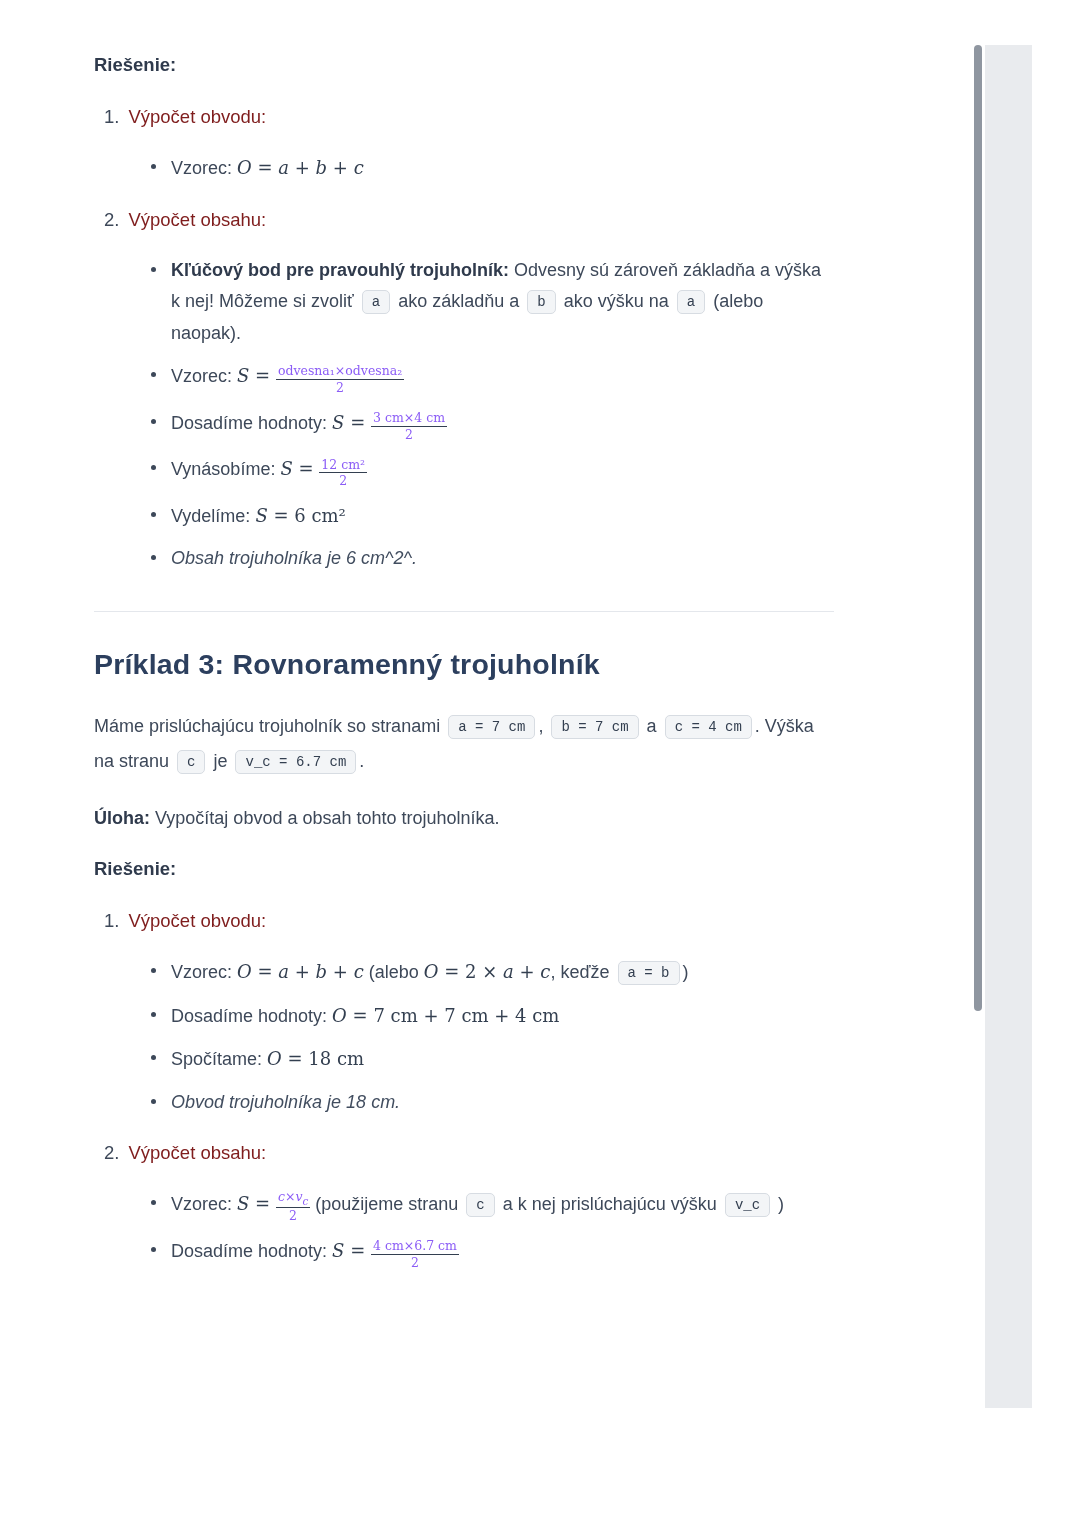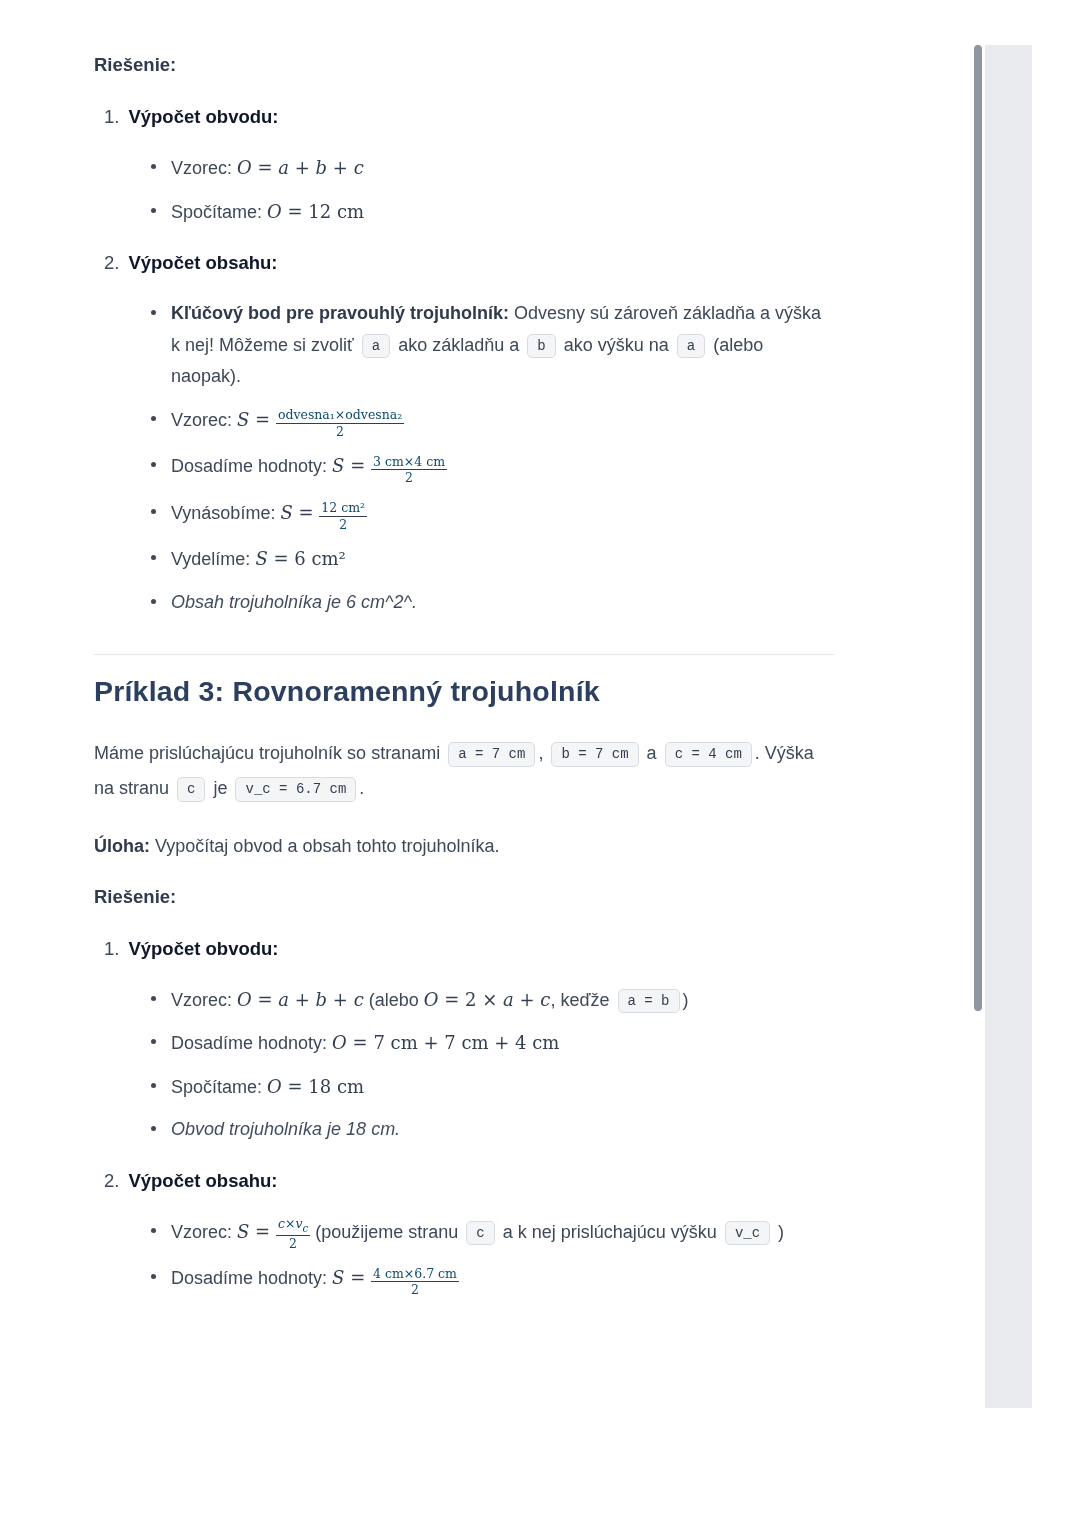--- a/index.html
+++ b/index.html
@@ -5,58 +5,57 @@
   html,body{margin:0;padding:0;}
   body{width:1080px;height:1528px;background:#ffffff;font-family:"Liberation Sans",sans-serif;color:#3d4859;}
   .page{position:relative;width:1080px;height:1408px;background:#ffffff;overflow:hidden;}
   .content{position:absolute;left:94px;top:54px;width:740px;font-size:18px;}
 
   .sol-heading{font-size:18.5px;font-weight:700;color:#2f3a4c;margin:0 0 30px 0;}
   .steps{list-style:none;margin:0;padding:0 0 0 10px;}
   .steps>li{margin:0 0 24px 0;}
   .step-head{margin:0 0 24px 0;font-size:18.5px;}
   .step-num{margin-right:9px;color:#3d4859;}
-  .step-title{font-weight:700;color:#0f172a;}
+  .step-title{font-weight:400;color:#7f1d1d;}
 
   .bullets{list-style:none;margin:4px;padding:0 0 0 42px;}
   .bullets>li{position:relative;padding-left:21px;margin:0 0 11px 0;line-height:1.75;}
   .bullets>li::before{content:"";position:absolute;left:1px;top:12px;width:5px;height:5px;border-radius:50%;background:#3d4859;}
 
   .math{font-family:"DejaVu Serif",serif;font-size:18px;color:#333f50;}
   .math i{font-style:italic;}
-  .frac{display:inline-block;vertical-align:-10px;text-align:center;font-size:12.5px;line-height:1.25;font-family:"DejaVu Serif",serif;color:#0c4a6e;}
+  .frac{display:inline-block;vertical-align:-10px;text-align:center;font-size:12.5px;line-height:1.25;font-family:"DejaVu Serif",serif;color:#8b5cf6;}
   .frac .num{display:block;border-bottom:1px solid #333f50;padding:0 2px;}
   .frac .den{display:block;}
 
   .result{font-style:italic;color:#414d5f;}
   .chip{display:inline-block;font-family:"Liberation Mono",monospace;font-size:14px;line-height:1.3;background:#f3f5f7;border:1px solid #d7dce2;border-radius:5px;padding:2px 9px;color:#333f50;margin:0 3px;vertical-align:1px;}
 
   .divider{border:none;border-top:1px solid #e4e7ec;margin:36px 0 0 0;}
-  .example-title{font-size:28.5px;font-weight:700;color:#2c3f5e;margin:20px 0 28px 0;letter-spacing:0.2px;}
+  .example-title{font-size:28.5px;font-weight:700;color:#2c3f5e;margin:36px 0 28px 0;letter-spacing:0.2px;}
   .para{margin:0 0 22px 0;line-height:1.95;}
   .para-bold{font-weight:700;color:#2f3a4c;}
 
   .watermark{position:absolute;left:888px;top:1437px;font-size:12px;color:#ec4899;z-index:3;}
   .scroll-track{position:absolute;left:985px;top:45px;width:47px;height:1483px;background:#e9ebee;z-index:1;}
   .scroll-thumb{position:absolute;left:974px;top:45px;width:8px;height:966px;background:#8f96a0;border-radius:4px;z-index:2;}
 </style>
 </head>
 <body>
 
 <div class="page">
   <div class="content">
 
     <h3 class="sol-heading">Riešenie:</h3>
 
     <ol class="steps">
       <li>
         <div class="step-head"><span class="step-num">1.</span><span class="step-title">Výpočet obvodu:</span></div>
         <ul class="bullets">
           <li><span>Vzorec: </span><span class="math"><i>O</i><span> = </span><i>a + b + c</i></span></li>
-          <li><span>Spočítame: </span><span class="math"><i>O</i><span> = 12 cm</span></span></li>
         </ul>
       </li>
 
       <li>
         <div class="step-head"><span class="step-num">2.</span><span class="step-title">Výpočet obsahu:</span></div>
         <ul class="bullets">
           <li><span class="para-bold">Kľúčový bod pre pravouhlý trojuholník:</span><span> Odvesny sú zároveň základňa a výška k nej! Môžeme si zvoliť </span><span class="chip">a</span><span> ako základňu a </span><span class="chip">b</span><span> ako výšku na </span><span class="chip">a</span><span> (alebo naopak).</span></li>
           <li><span>Vzorec: </span><span class="math"><i>S</i><span> = </span><span class="frac"><span class="num">odvesna₁×odvesna₂</span><span class="den">2</span></span></span></li>
           <li><span>Dosadíme hodnoty: </span><span class="math"><i>S</i><span> = </span><span class="frac"><span class="num">3 cm×4 cm</span><span class="den">2</span></span></span></li>
           <li><span>Vynásobíme: </span><span class="math"><i>S</i><span> = </span><span class="frac"><span class="num">12 cm²</span><span class="den">2</span></span></span></li>

